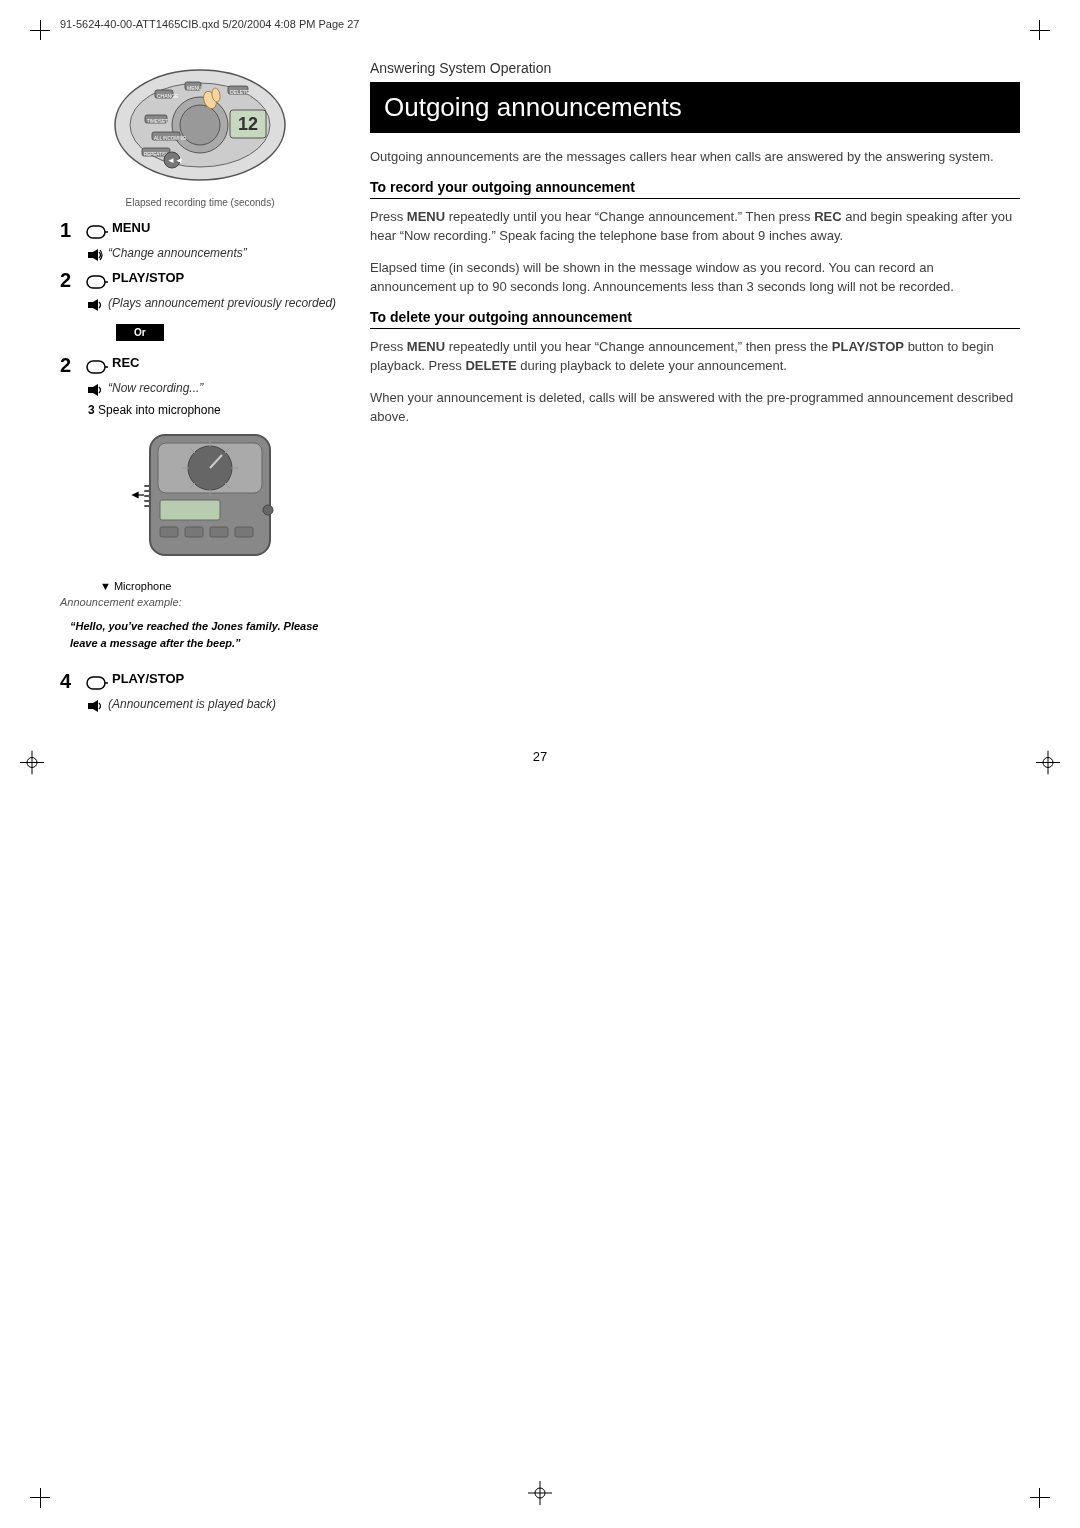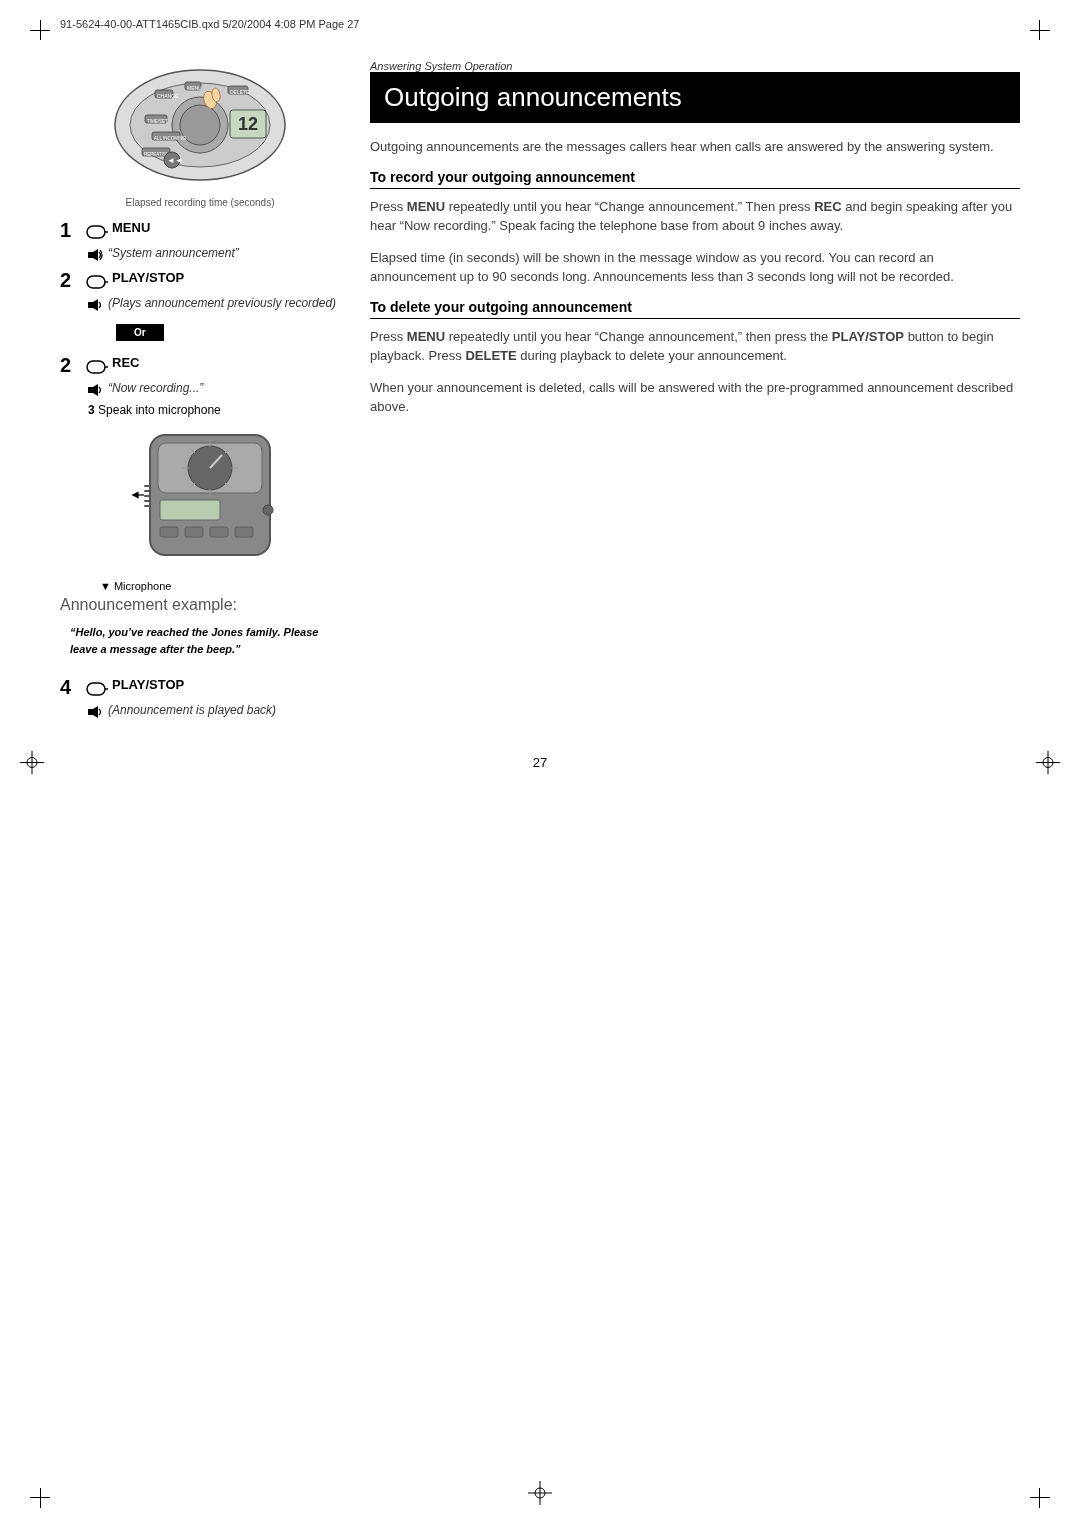--- a/index.html
+++ b/index.html
@@ -134,23 +134,23 @@
       font-size: 11px;
       font-style: italic;
       font-weight: bold;
       margin-top: 10px;
       margin-left: 10px;
       line-height: 1.5;
     }
 
     
     .section-label {
-      font-size: 11px;
-      font-style: italic;
+      font-size: 14px;
       color: #333;
+      margin-bottom: 6px;
     }
 
     .page-title {
       background: #000;
       color: #fff;
       font-size: 26px;
       font-weight: normal;
       padding: 10px 14px;
       margin-bottom: 14px;
     }
@@ -250,21 +250,21 @@
         <span class="step-label">MENU</span>
       </div>
       <div class="step-sub">
 
         <svg width="16" height="14" viewBox="0 0 16 14" style="margin-right:4px;margin-top:2px;flex-shrink:0;">
           <rect x="0" y="4" width="5" height="6" fill="#000"></rect>
           <polygon points="5,4 10,1 10,13 5,10" fill="#000"></polygon>
           <path d="M11,4 Q14,7 11,10" stroke="#000" stroke-width="1.2" fill="none"></path>
           <path d="M12,2 Q16,7 12,12" stroke="#000" stroke-width="1.2" fill="none"></path>
         </svg>
-        <span class="step-sub-text">“System announcement”</span>
+        <span class="step-sub-text">“Change announcements”</span>
       </div>
 
       <div class="step">
         <span class="step-num">2</span>
         <svg width="22" height="20" viewBox="0 0 22 20" style="margin-right:4px;margin-top:2px;">
           <rect x="1" y="4" width="18" height="12" rx="6" fill="none" stroke="#000" stroke-width="1.5"></rect>
           <line x1="19" y1="10" x2="22" y2="10" stroke="#000" stroke-width="1.5"></line>
         </svg>
         <span class="step-label">PLAY/STOP</span>
       </div>
@@ -345,21 +345,21 @@
             </marker>
           </defs>
         </svg>
         
         <div class="microphone-label">
           <span style="margin-right:3px;">▼</span>
           <span>Microphone</span>
         </div>
       </div>
 
-      <div style="margin-top:0; font-size:16px; color:#555;">
+      <div style="margin-top:0; font-size:11px; color:#555;font-style:italic;">
         <span>Announcement example:</span>
       </div>
       <div class="announcement-example">“Hello, you’ve reached the Jones family. Please leave a message after the beep.”</div>
 
       <div class="step" style="margin-top:20px;">
         <span class="step-num">4</span>
         <svg width="22" height="20" viewBox="0 0 22 20" style="margin-right:4px;margin-top:2px;">
           <rect x="1" y="4" width="18" height="12" rx="6" fill="none" stroke="#000" stroke-width="1.5"></rect>
           <line x1="19" y1="10" x2="22" y2="10" stroke="#000" stroke-width="1.5"></line>
         </svg>

